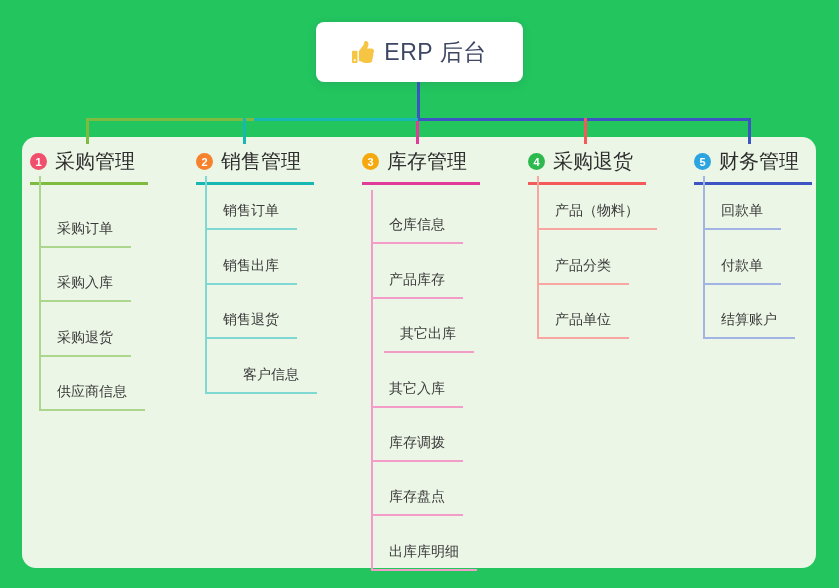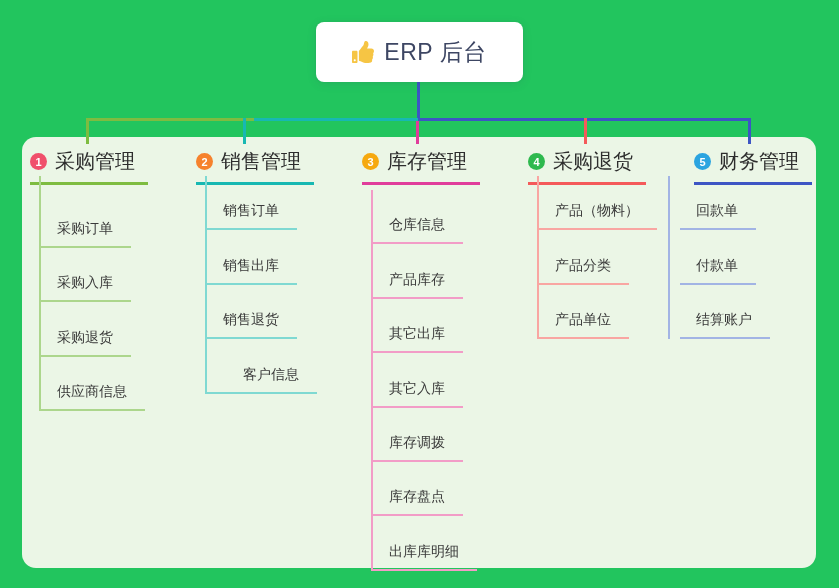--- a/index.html
+++ b/index.html
@@ -113,21 +113,21 @@
         <span class="branch-title">库存管理</span>
       </div>
       <div class="subtree" style="left: 371px; top: 190px; border-left-color: rgb(242, 156, 199);">
         <div class="sub-item" style="height: 54.4px;">
           <span class="sub-label" style="border-bottom-color: rgb(242, 156, 199);">仓库信息</span>
         </div>
         <div class="sub-item" style="height: 54.4px;">
           <span class="sub-label" style="border-bottom-color: rgb(242, 156, 199);">产品库存</span>
         </div>
         <div class="sub-item" style="height: 54.4px;">
-          <span class="sub-label" style="border-bottom-color: rgb(242, 156, 199);">其它出库</span>
+          <span class="sub-label" style="border-bottom-color: rgb(242, 156, 199); margin-left: 11px;">其它出库</span>
         </div>
         <div class="sub-item" style="height: 54.4px;">
           <span class="sub-label" style="border-bottom-color: rgb(242, 156, 199);">其它入库</span>
         </div>
         <div class="sub-item" style="height: 54.4px;">
           <span class="sub-label" style="border-bottom-color: rgb(242, 156, 199);">库存调拨</span>
         </div>
         <div class="sub-item" style="height: 54.4px;">
           <span class="sub-label" style="border-bottom-color: rgb(242, 156, 199);">库存盘点</span>
         </div>
@@ -147,21 +147,21 @@
           <span class="sub-label" style="border-bottom-color: rgb(249, 166, 162);">产品分类</span>
         </div>
         <div class="sub-item" style="height: 54.4px;">
           <span class="sub-label" style="border-bottom-color: rgb(249, 166, 162);">产品单位</span>
         </div>
       </div>
       <div class="branch-header" style="left: 694px; top: 148px; border-bottom-color: rgb(61, 85, 196);">
         <span class="badge" style="background: rgb(43, 164, 224);">5</span>
         <span class="branch-title">财务管理</span>
       </div>
-      <div class="subtree" style="left: 668px; top: 176px; border-left-color: rgb(162, 180, 228); padding-left: 10px;">
+      <div class="subtree" style="left: 703px; top: 176px; border-left-color: rgb(162, 180, 228);">
         <div class="sub-item" style="height: 54.4px;">
           <span class="sub-label" style="border-bottom-color: rgb(162, 180, 228);">回款单</span>
         </div>
         <div class="sub-item" style="height: 54.4px;">
           <span class="sub-label" style="border-bottom-color: rgb(162, 180, 228);">付款单</span>
         </div>
         <div class="sub-item" style="height: 54.4px;">
           <span class="sub-label" style="border-bottom-color: rgb(162, 180, 228);">结算账户</span>
         </div>
       </div>

